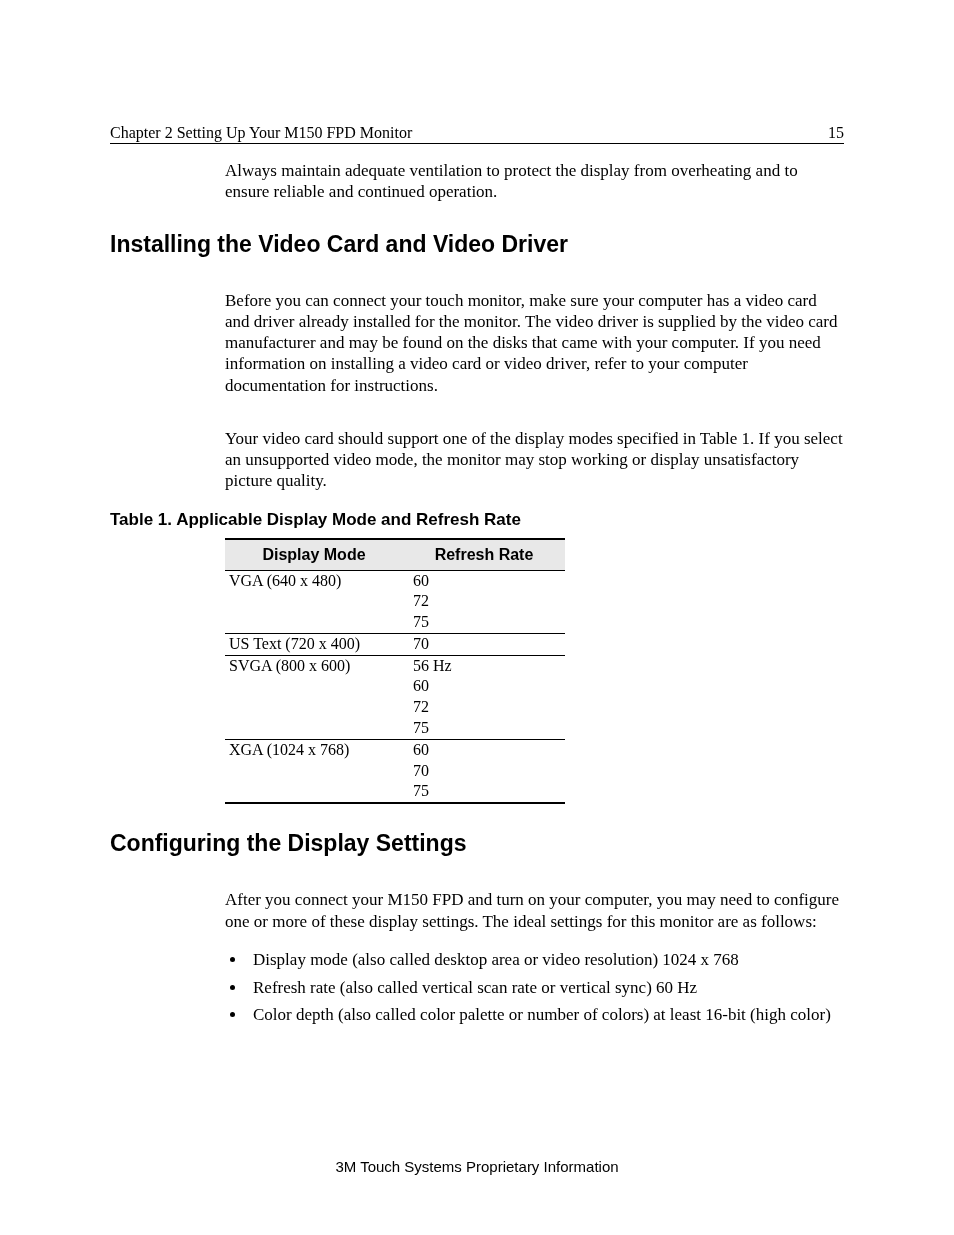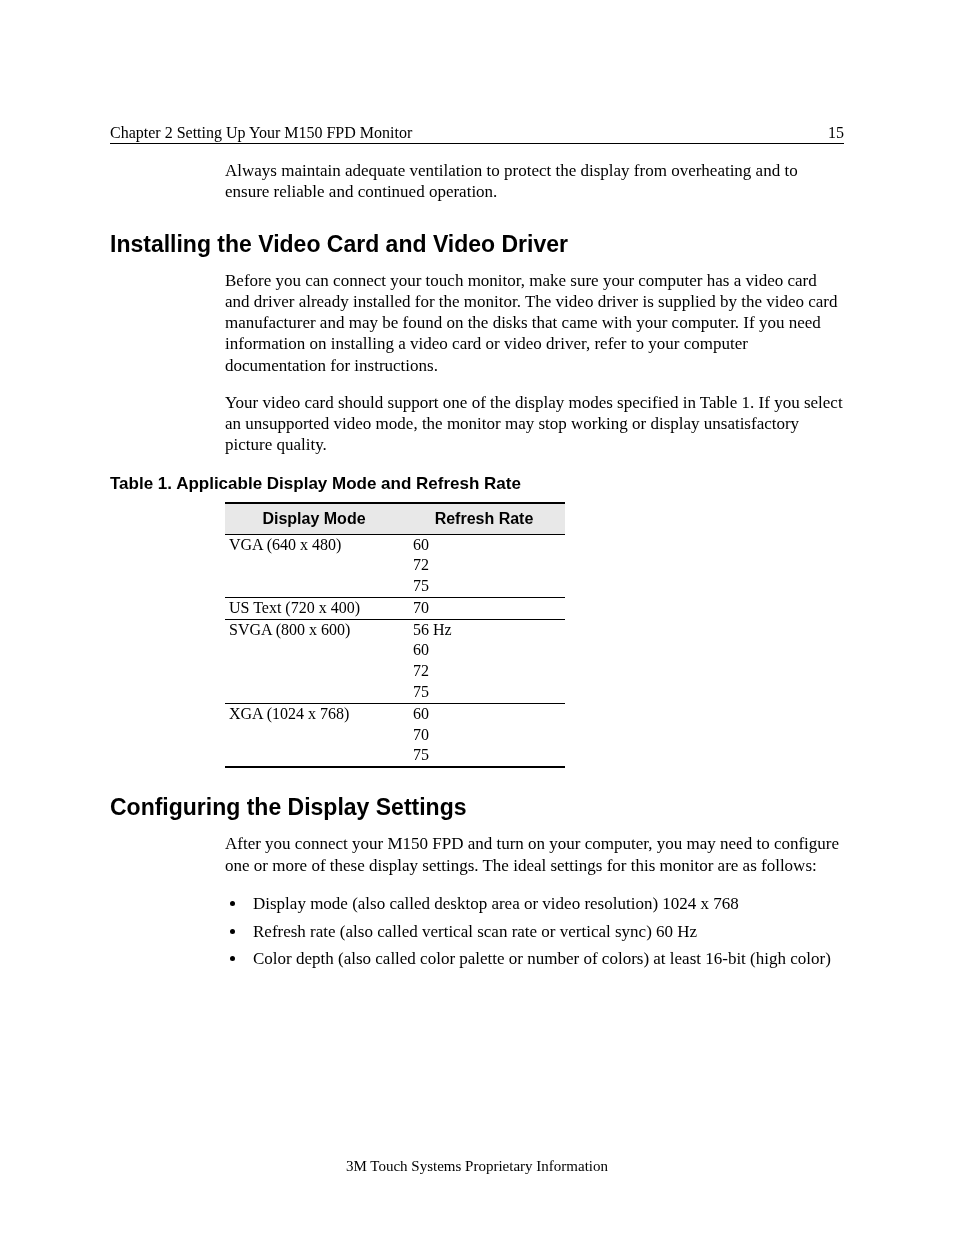--- a/index.html
+++ b/index.html
@@ -43,21 +43,21 @@
     font-size: 17px;
     line-height: 1.25;
   }
   .note-box .note-label {
     font-weight: bold;
   }
   .body-para {
     margin-left: 115px;
     font-size: 17px;
     line-height: 1.25;
-    margin-top: 12px;
+    margin-top: 32px;
     margin-bottom: 16px;
   }
   h1.section {
     font-family: Arial, Helvetica, sans-serif;
     font-weight: bold;
     font-size: 23px;
     margin: 28px 0 12px 0;
   }
   h2.subsection {
     font-family: Arial, Helvetica, sans-serif;
@@ -109,21 +109,21 @@
     line-height: 1.4;
     margin-bottom: 4px;
     padding-left: 6px;
   }
   .footer {
     position: absolute;
     bottom: 60px;
     left: 0;
     right: 0;
     text-align: center;
-    font-family: Liberation Serif, serif;
+    font-family: Liberation Sans, sans-serif;
     font-size: 15px;
   }
 </style>
 </head>
 <body>
 
 <div class="page">
 
   <div class="running-head">
     <span>Chapter 2 Setting Up Your M150 FPD Monitor</span>

